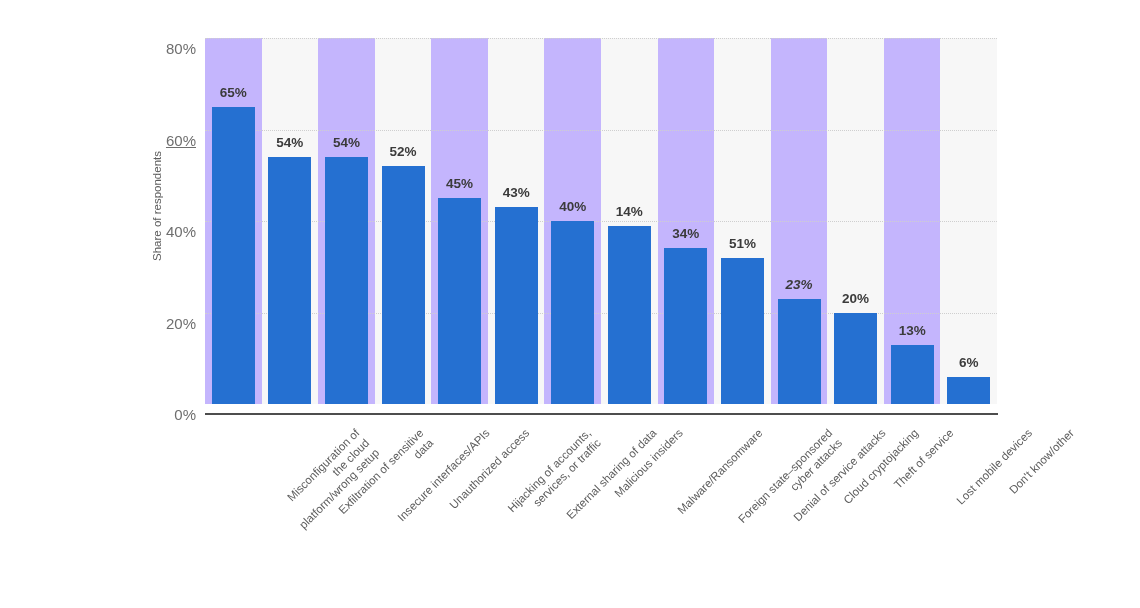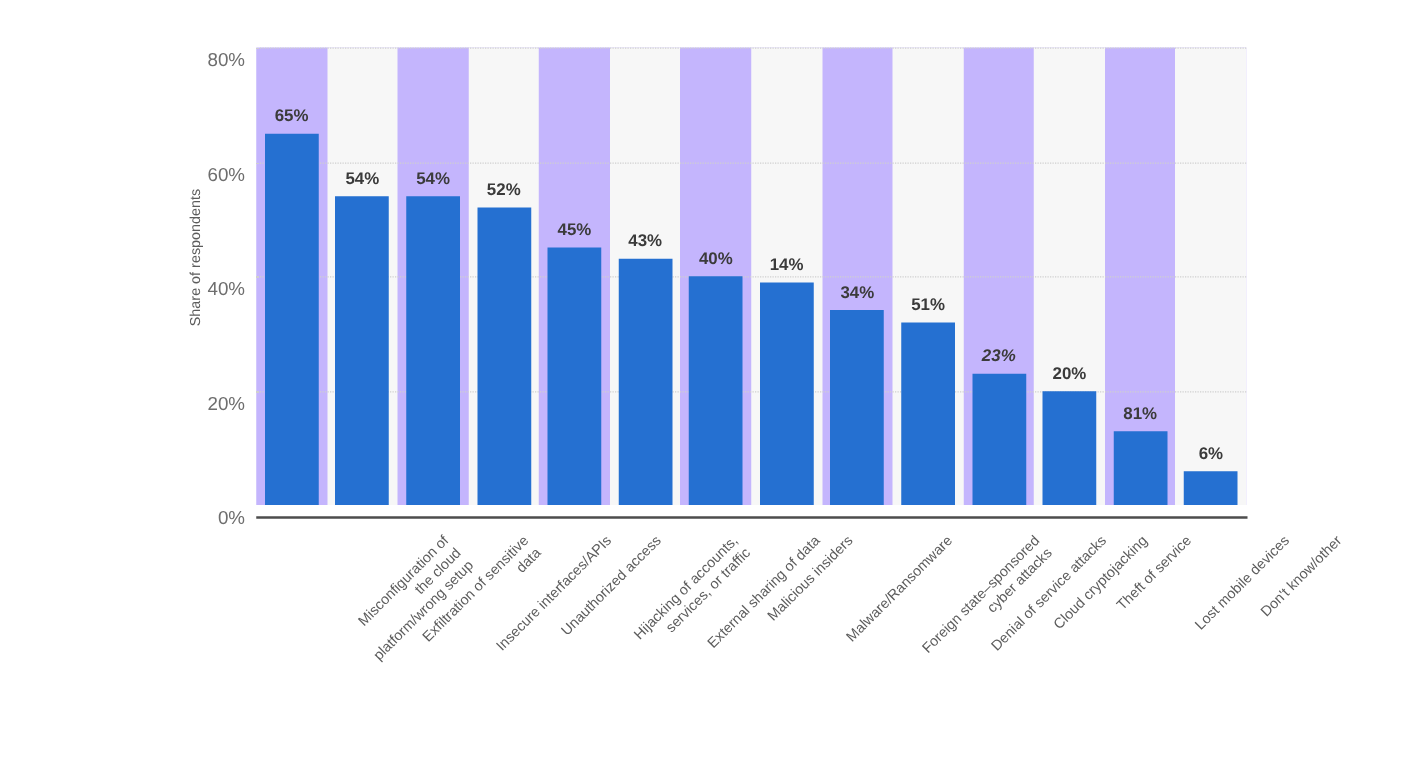--- a/index.html
+++ b/index.html
@@ -158,35 +158,35 @@
         <div class="bar-value" style="left: 384.286px; width: 80px; top: 165.575px; color: rgb(59, 59, 59);">14%</div>
         <div class="bar" style="left: 459.357px; width: 43px; height: 155.55px; background: rgb(37, 112, 209);"></div>
         <div class="bar-value" style="left: 440.857px; width: 80px; top: 188.45px; color: rgb(59, 59, 59);">34%</div>
         <div class="bar" style="left: 515.929px; width: 43px; height: 146.4px; background: rgb(37, 112, 209);"></div>
         <div class="bar-value" style="left: 497.429px; width: 80px; top: 197.6px; color: rgb(59, 59, 59);">51%</div>
         <div class="bar" style="left: 572.5px; width: 43px; height: 105.225px; background: rgb(37, 112, 209);"></div>
         <div class="bar-value" style="left: 554px; width: 80px; top: 238.775px; color: rgb(59, 59, 59); font-style: italic;">23%</div>
         <div class="bar" style="left: 629.071px; width: 43px; height: 91.5px; background: rgb(37, 112, 209);"></div>
         <div class="bar-value" style="left: 610.571px; width: 80px; top: 252.5px; color: rgb(59, 59, 59);">20%</div>
         <div class="bar" style="left: 685.643px; width: 43px; height: 59.475px; background: rgb(37, 112, 209);"></div>
-        <div class="bar-value" style="left: 667.143px; width: 80px; top: 284.525px; color: rgb(59, 59, 59);">81%</div>
+        <div class="bar-value" style="left: 667.143px; width: 80px; top: 284.525px; color: rgb(59, 59, 59);">13%</div>
         <div class="bar" style="left: 742.214px; width: 43px; height: 27.45px; background: rgb(37, 112, 209);"></div>
         <div class="bar-value" style="left: 723.714px; width: 80px; top: 316.55px; color: rgb(59, 59, 59);">6%</div>
       </div>
   </div>
 
   <div id="axis-line"></div>
 
   <div id="y-ticks-holder">
     <div id="y-axis-title">Share of respondents</div>
     <div id="y-ticks">
         <div class="y-tick" style="top: 406px;">0%</div>
         <div class="y-tick" style="top: 314.5px;">20%</div>
         <div class="y-tick" style="top: 223px;">40%</div>
-        <div class="y-tick" style="top: 131.5px;">60%</div>
+        <div class="y-tick" style="top: 131.5px; text-decoration: underline;">60%</div>
         <div class="y-tick" style="top: 40px;">80%</div>
       </div>
   </div>
 
   <div id="x-labels">
       <div class="x-label" style="left: 245.286px; top: 426px; color: rgb(92, 92, 92);">
         <span class="ln">Misconfiguration of</span>
         <span class="ln">the cloud</span>
         <span class="ln">platform/wrong setup</span>
       </div>

